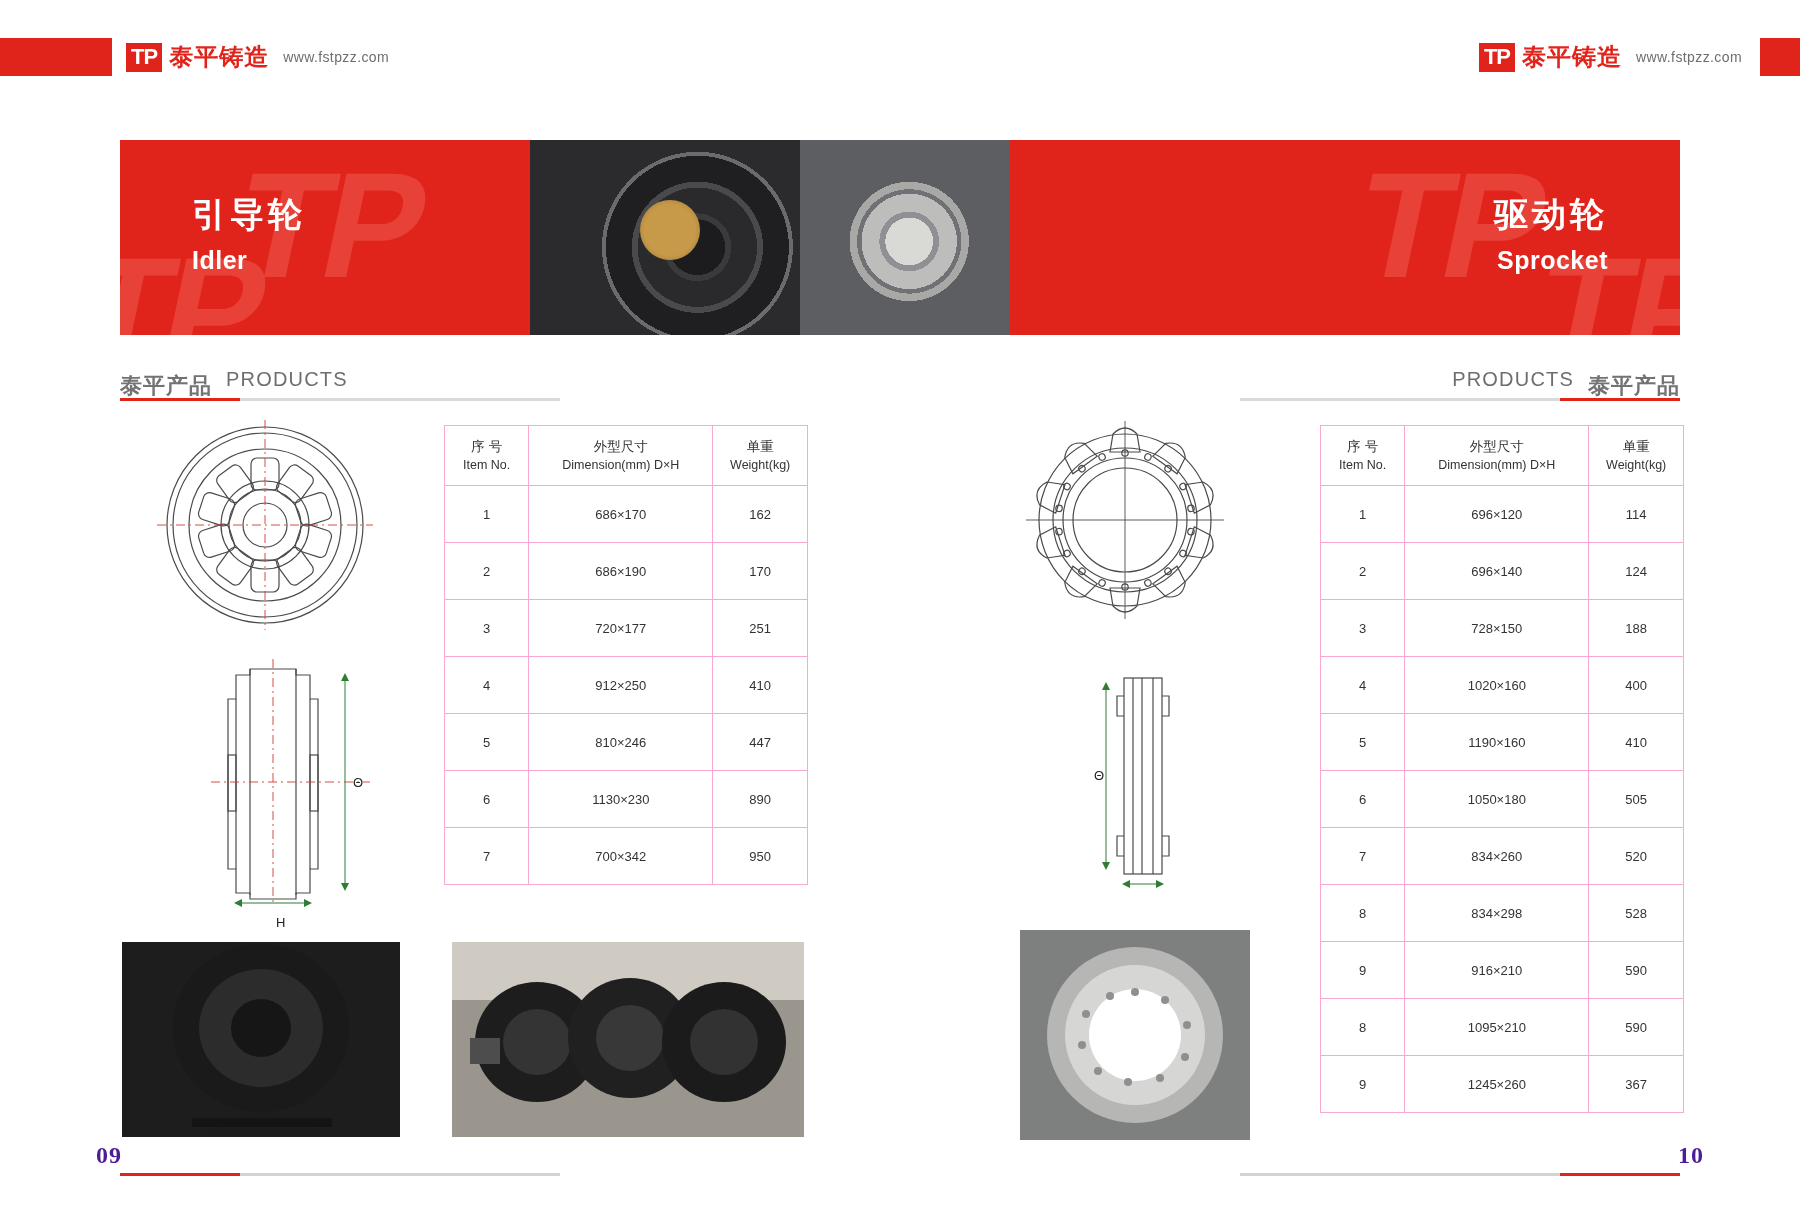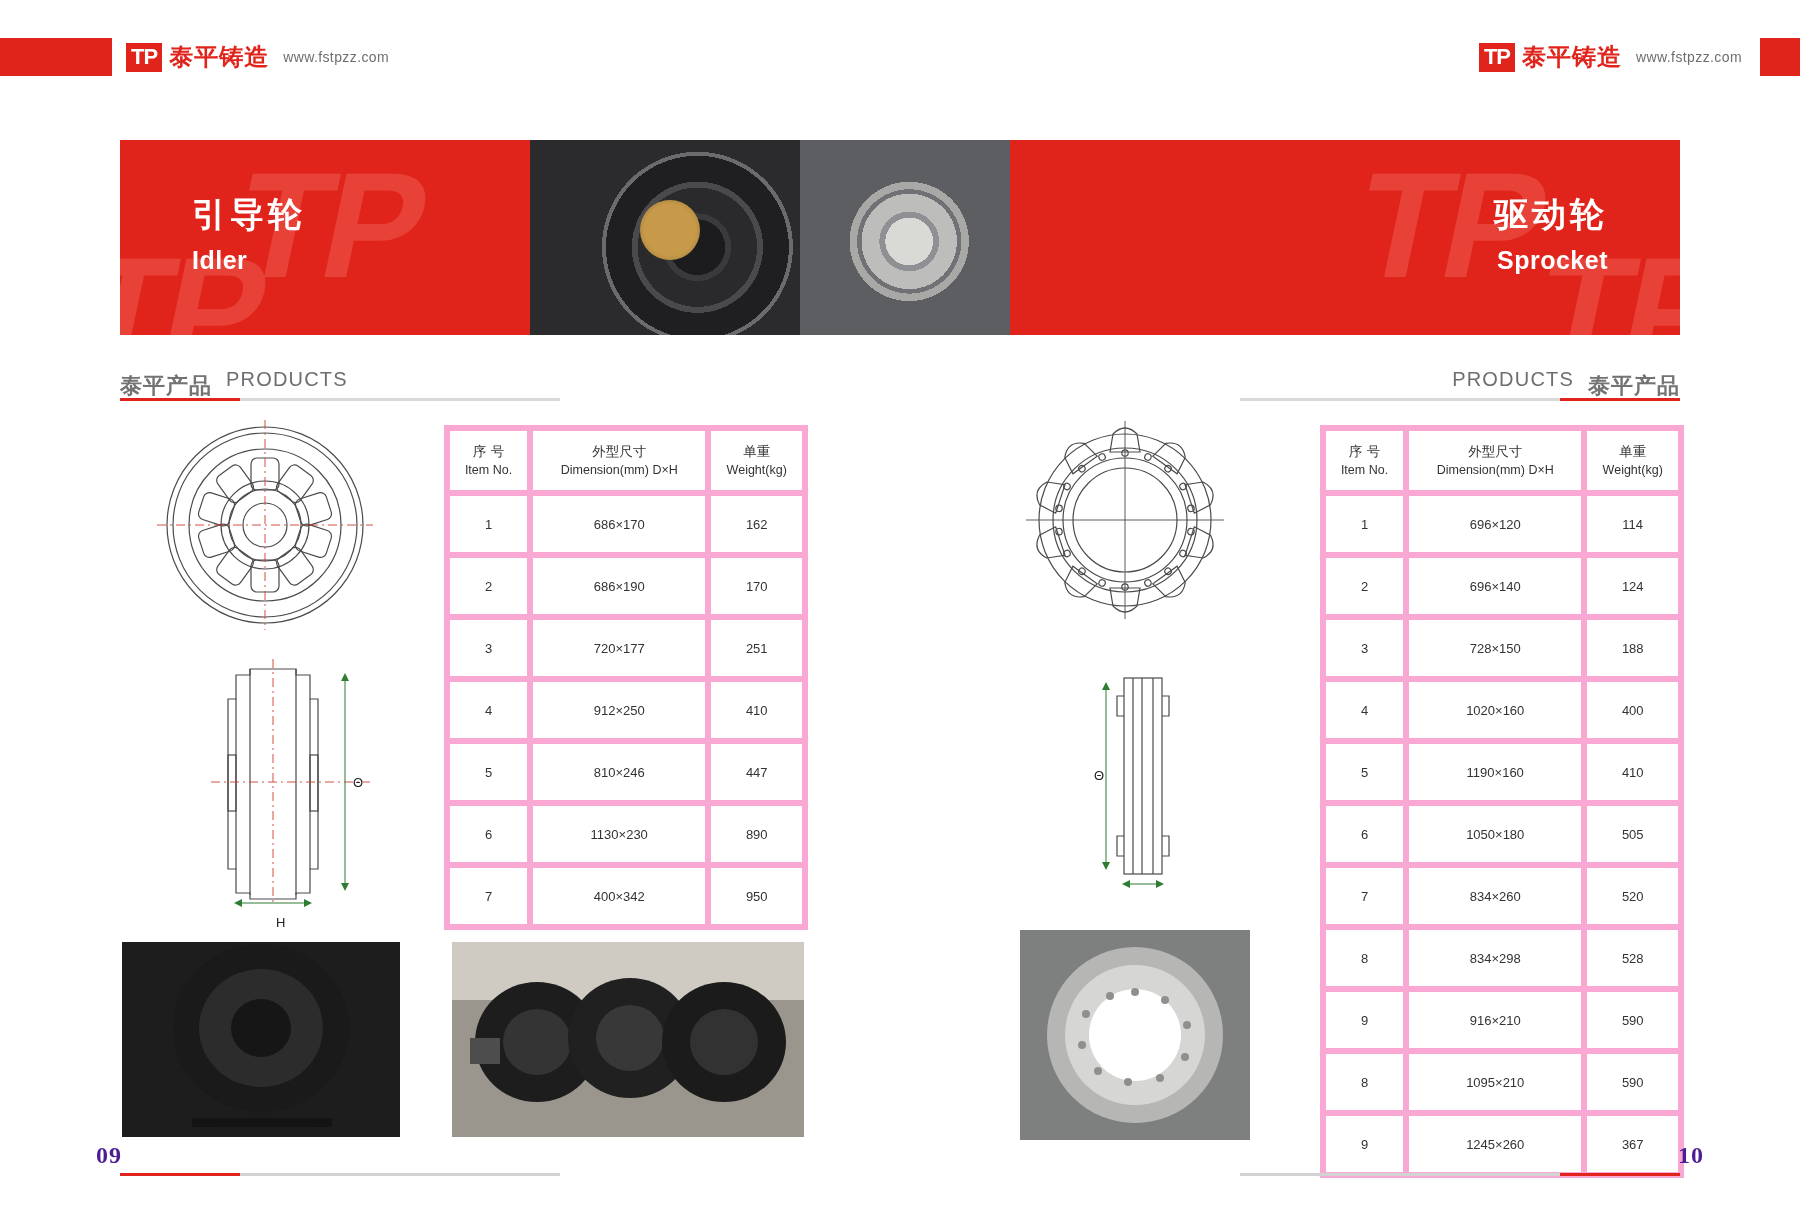--- a/index.html
+++ b/index.html
@@ -49,21 +49,21 @@
   .prod-en{color:#6d6e71;font-size:20px;letter-spacing:1.2px;padding-bottom:10px;}
   .prod-rule{position:absolute;height:3px;background:#d9d9d9;top:398px;}
   .prod-rule.l{left:120px;width:440px;}
   .prod-rule.r{right:120px;width:440px;}
   .prod-rule .seg{position:absolute;top:0;height:3px;background:#e1241b;width:120px;}
   .prod-rule.l .seg{left:0;}
   .prod-rule.r .seg{right:0;}
 
   
   table.spec{border-collapse:collapse;position:absolute;font-size:13px;}
-  table.spec th,table.spec td{border:6px solid #f9a8d4;text-align:center;color:#333;}
+  table.spec th,table.spec td{border:1px solid #f9a8d4;text-align:center;color:#333;}
   table.spec th{font-weight:normal;padding:10px 4px;line-height:1.5;}
   table.spec td{height:54px;}
   .th-cn{font-family:"DejaVu Sans",sans-serif;font-size:13.5px;display:block;}
   .th-en{font-size:12.5px;display:block;}
   #tbl-idler{left:444px;top:425px;width:364px;}
   #tbl-sprocket{left:1320px;top:425px;width:364px;}
   .col-no{width:84px;}
   .col-dim{width:190px;}
   .col-wt{width:90px;}
 
@@ -325,21 +325,21 @@
           <td class="col-dim">810×246</td>
           <td class="col-wt">447</td>
         </tr>
         <tr>
           <td class="col-no">6</td>
           <td class="col-dim">1130×230</td>
           <td class="col-wt">890</td>
         </tr>
         <tr>
           <td class="col-no">7</td>
-          <td class="col-dim">400×342</td>
+          <td class="col-dim">700×342</td>
           <td class="col-wt">950</td>
         </tr>
       </tbody>
   </table>
 
   <table class="spec" id="tbl-sprocket">
     <thead>
       <tr>
         <th class="col-no">
           <span class="th-cn">序 号</span>

